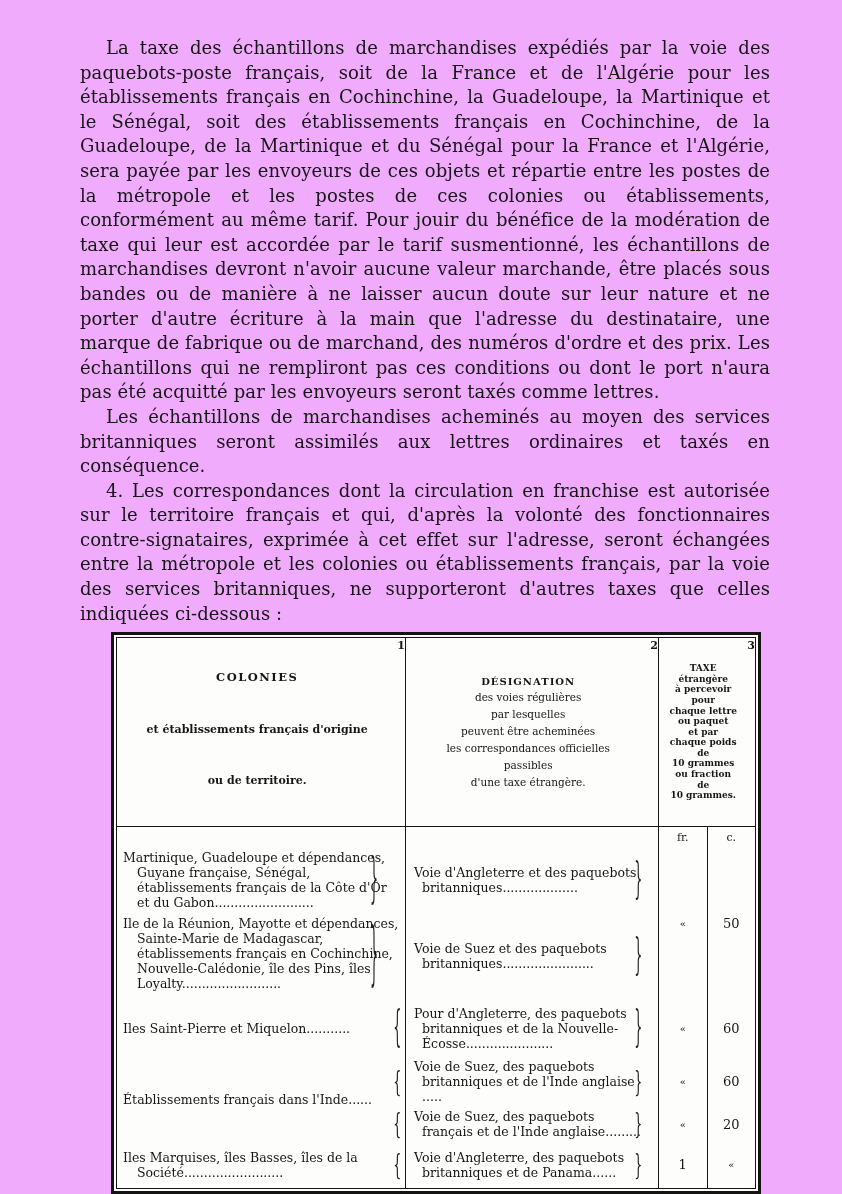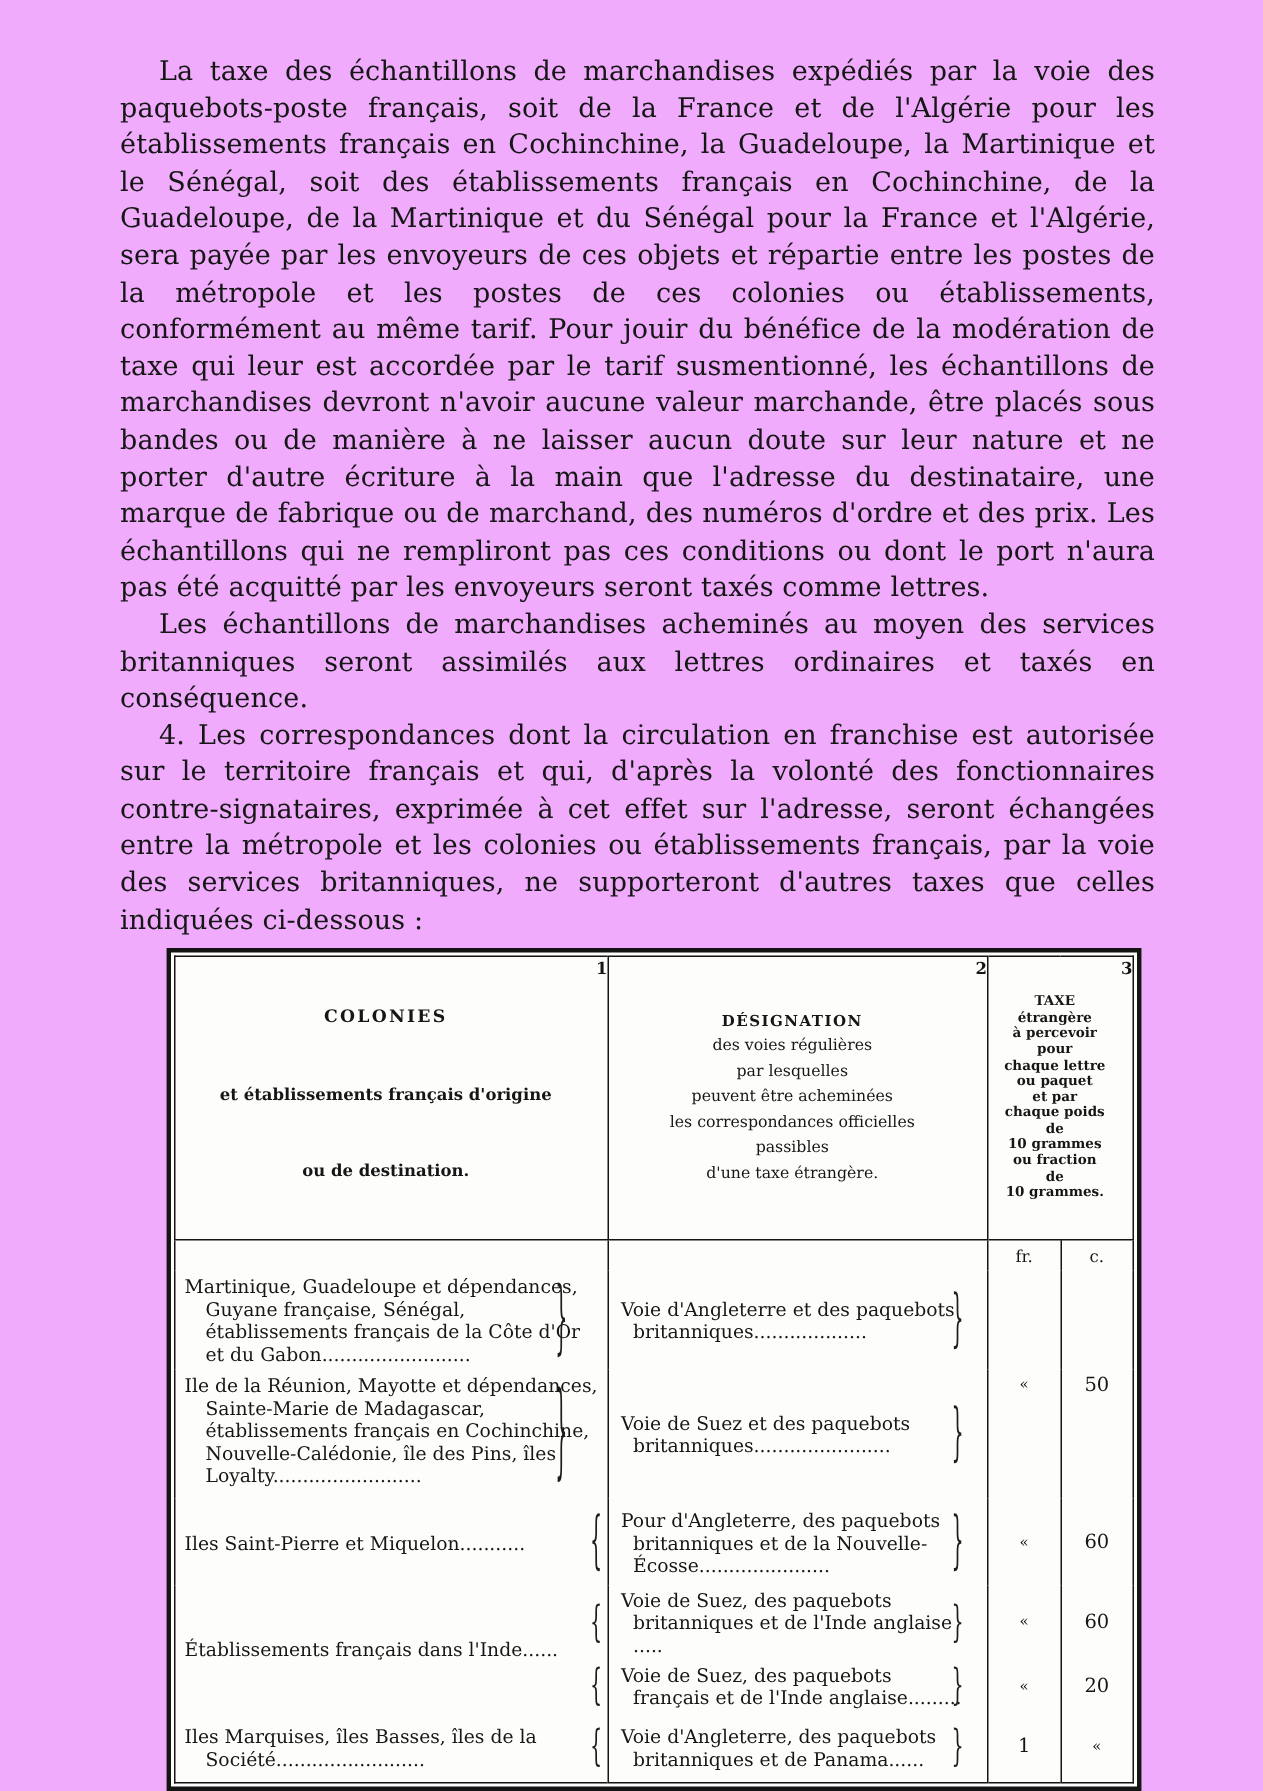--- a/index.html
+++ b/index.html
@@ -112,21 +112,21 @@
   <div class="table-outer">
     <table class="rate">
 
       <tbody>
           <tr class="hdr">
         <td class="w1 cell">
           <div class="hdr-inner h-colonies">
             <div class="hdr-mid">
               <div class="h-title">COLONIES</div>
               <div class="h-line">et établissements français d'origine</div>
-              <div class="h-line">ou de destination.</div>
+              <div class="h-line">ou de territoire.</div>
             </div>
             <div class="hdr-num">1</div>
           </div>
         </td>
         <td class="w2 cell vdiv">
           <div class="hdr-inner">
             <div class="hdr-mid">
               <div class="h-desig-title">DÉSIGNATION</div>
               <div class="h-desig">des voies régulières
 par lesquelles

